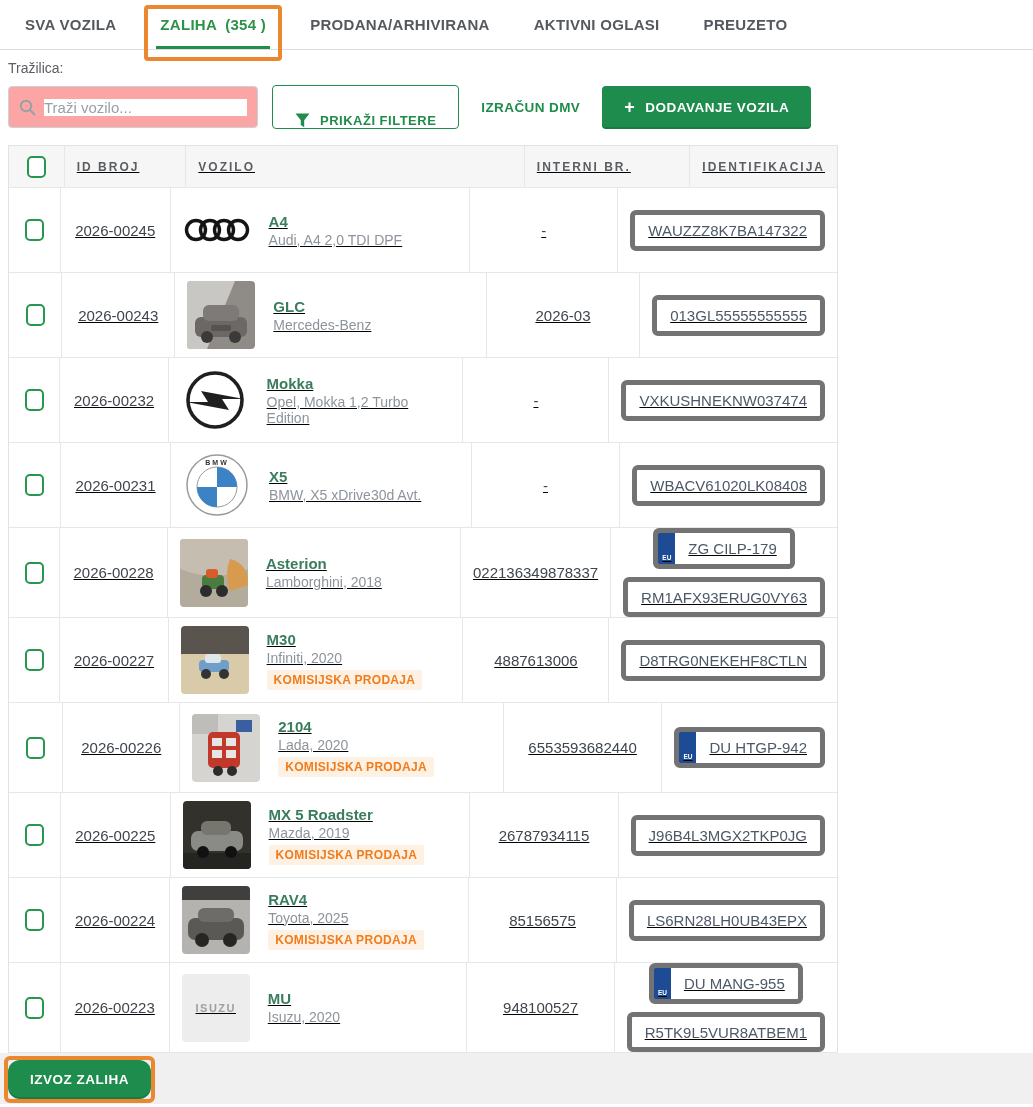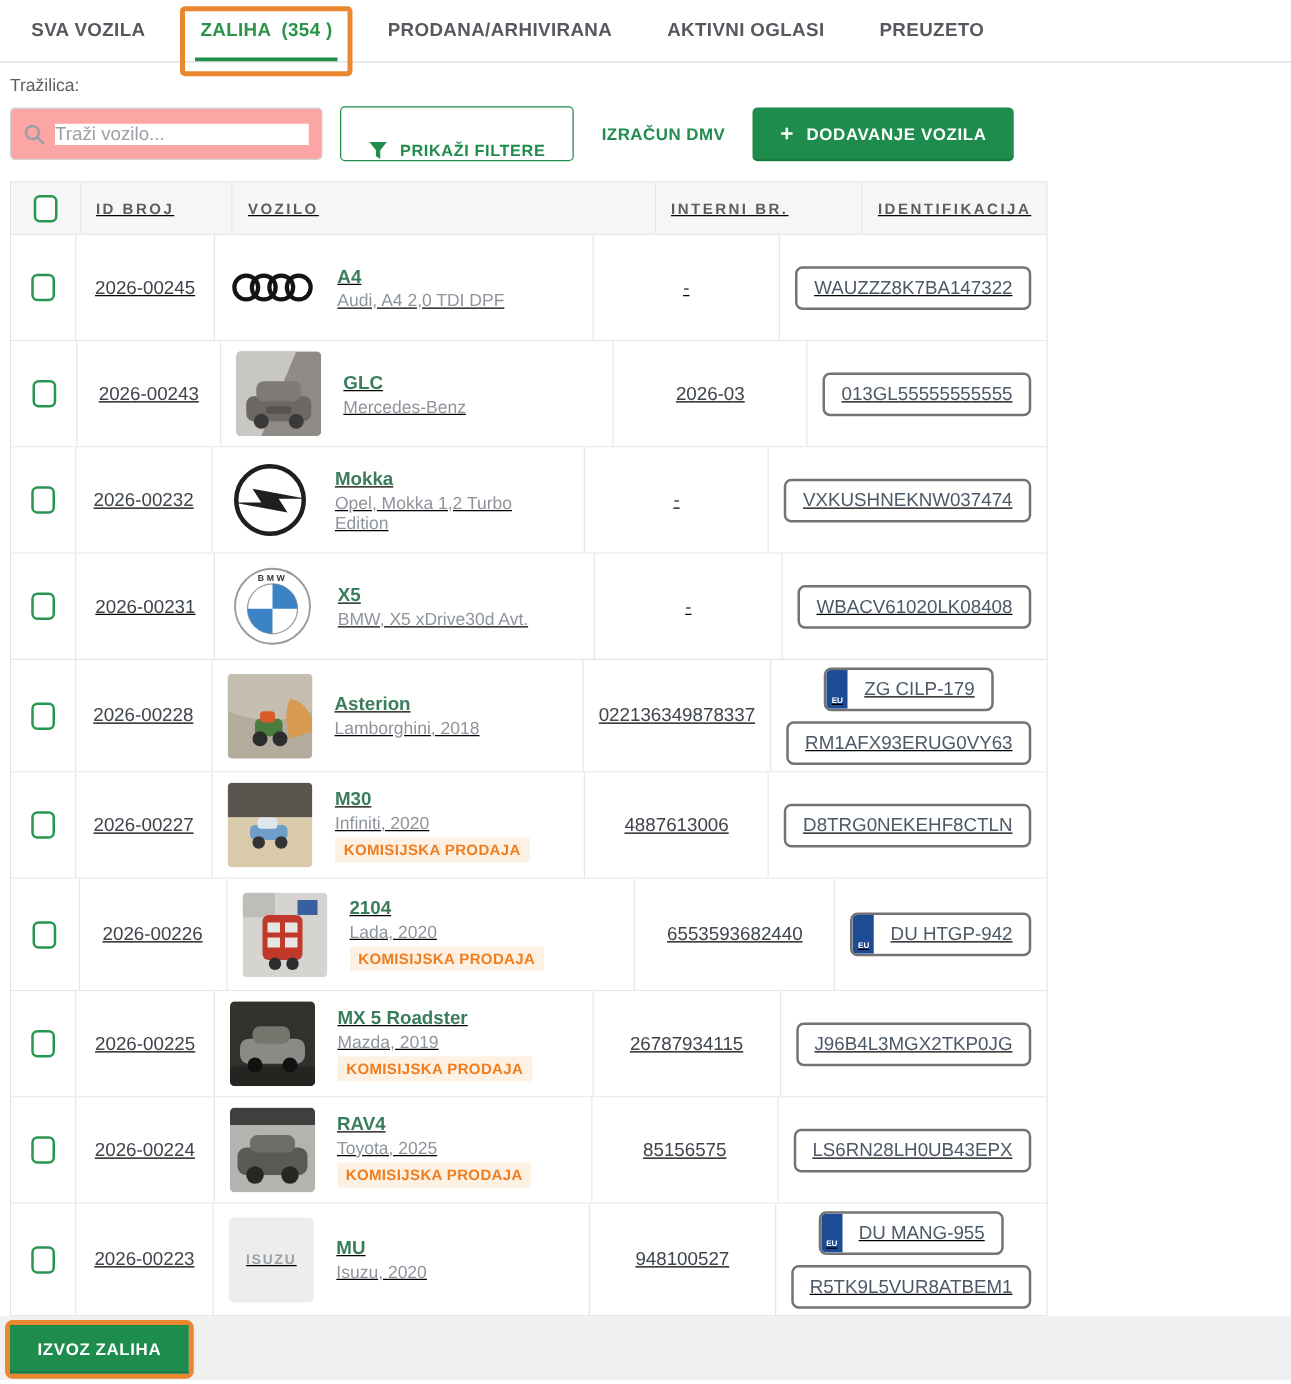--- a/index.html
+++ b/index.html
@@ -60,34 +60,34 @@
   .vehcell { display:flex; align-items:center; gap:18px; padding:8px 0; }
   .thumb { width:68px; height:68px; border-radius:4px; overflow:hidden; flex:0 0 auto;
            display:flex; align-items:center; justify-content:center; position:relative; }
   .thumb.nobox { border-radius:0; overflow:visible; }
   .veh-title { font-size:15px; font-weight:bold; color:#3a7d5c; cursor:pointer; }
   .veh-sub { font-size:14px; color:#8d949c; margin-top:2px; }
   .veh-badge { display:inline-block; margin-top:4px; font-size:12px; font-weight:bold;
                color:#f07c1d; background:#fdf1e4; padding:3px 7px; border-radius:2px;
                letter-spacing:.3px; }
 
-  .chip { border:2px solid #737373; border-radius:6px; background:#fff; display:flex;
+  .chip { border:5px solid #737373; border-radius:6px; background:#fff; display:flex;
           align-items:stretch; overflow:hidden; cursor:pointer; }
   .chip .num { padding:7px 13px; font-size:15px; color:#4d5966; white-space:nowrap; }
   .chip .eu { width:17px; background:#1d4b94; color:#fff; font-size:6.5px; font-weight:bold;
               display:flex; align-items:flex-end; justify-content:center; padding-bottom:3px; }
 
   .thumb-isuzu { background:#ededed; }
   .thumb-isuzu span { color:#9aa0a5; font-weight:bold; font-size:11px; letter-spacing:1.5px; }
 
   
   .footer { height:51px; background:#f0f0f0; display:flex; align-items:center; }
   .annot-wrap { display:inline-block; border:4px solid #ea872f; border-radius:6px;
                 margin-left:4px; margin-top:2px; }
-  .btn-export { display:block; background:#1e8c4c; border:none; border-radius:0;
+  .btn-export { display:block; background:#1e8c4c; border:none; border-radius:12px;
                 color:#fff; font-weight:bold; font-size:13.5px; letter-spacing:.5px;
                 padding:12px 22px; cursor:pointer; box-shadow:inset 0 -2px 0 rgba(0,0,0,.12); }
 </style>
 </head>
 <body>
 
 <div class="tabbar">
   <div class="tab">
     <span>SVA VOZILA</span>
   </div>

